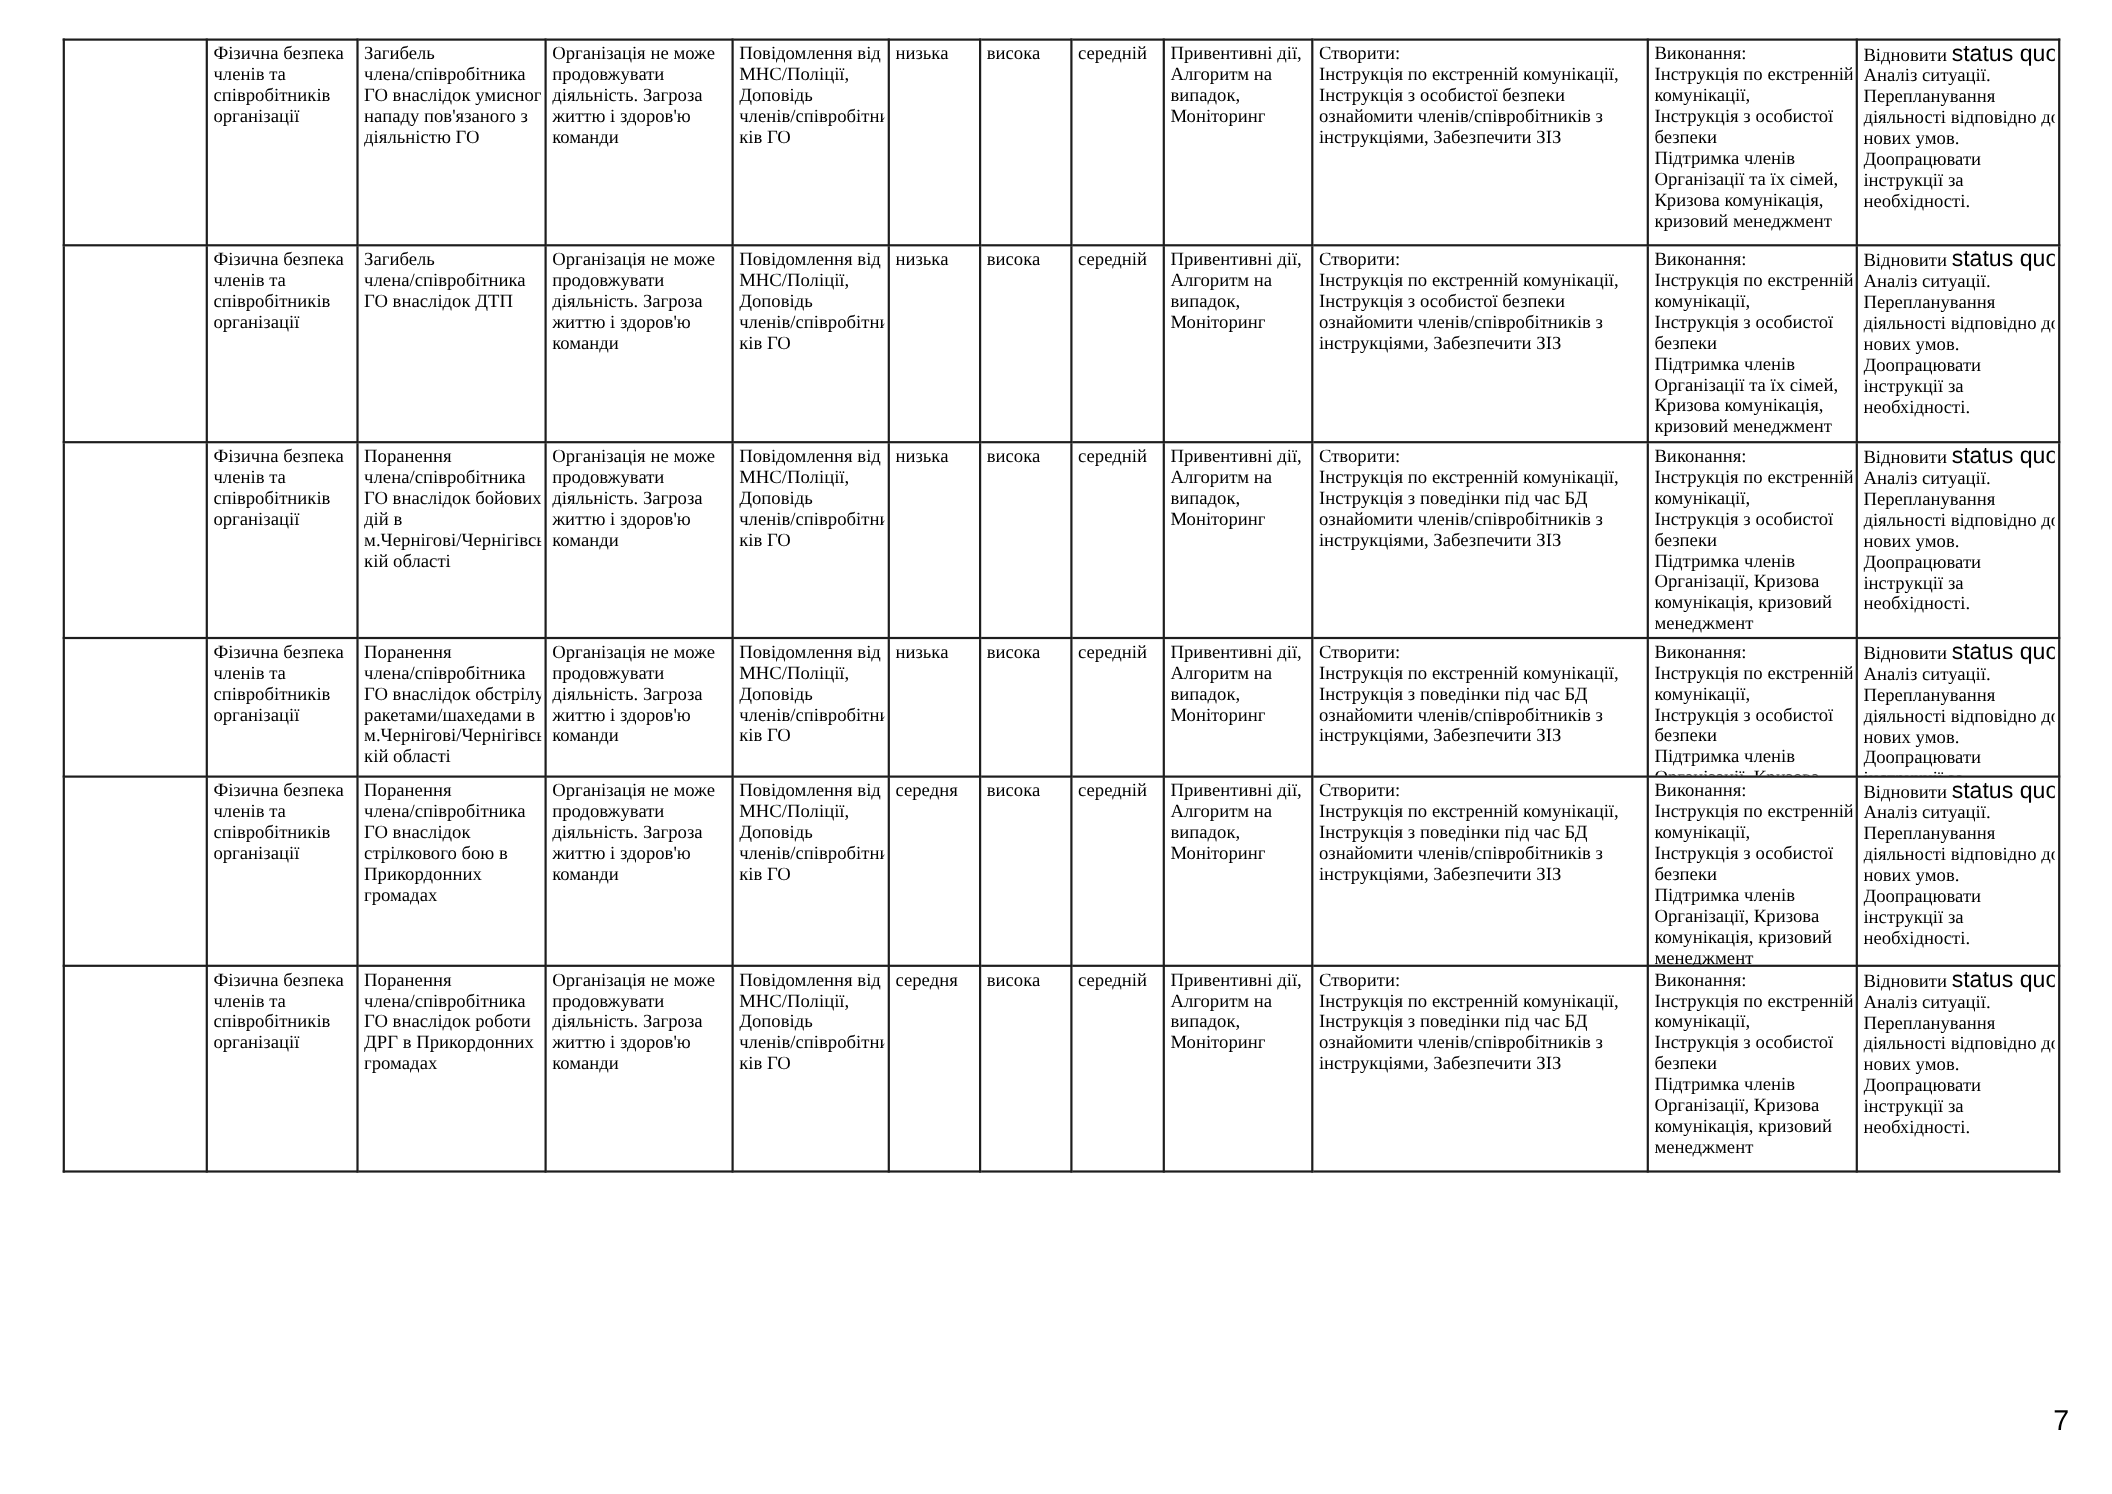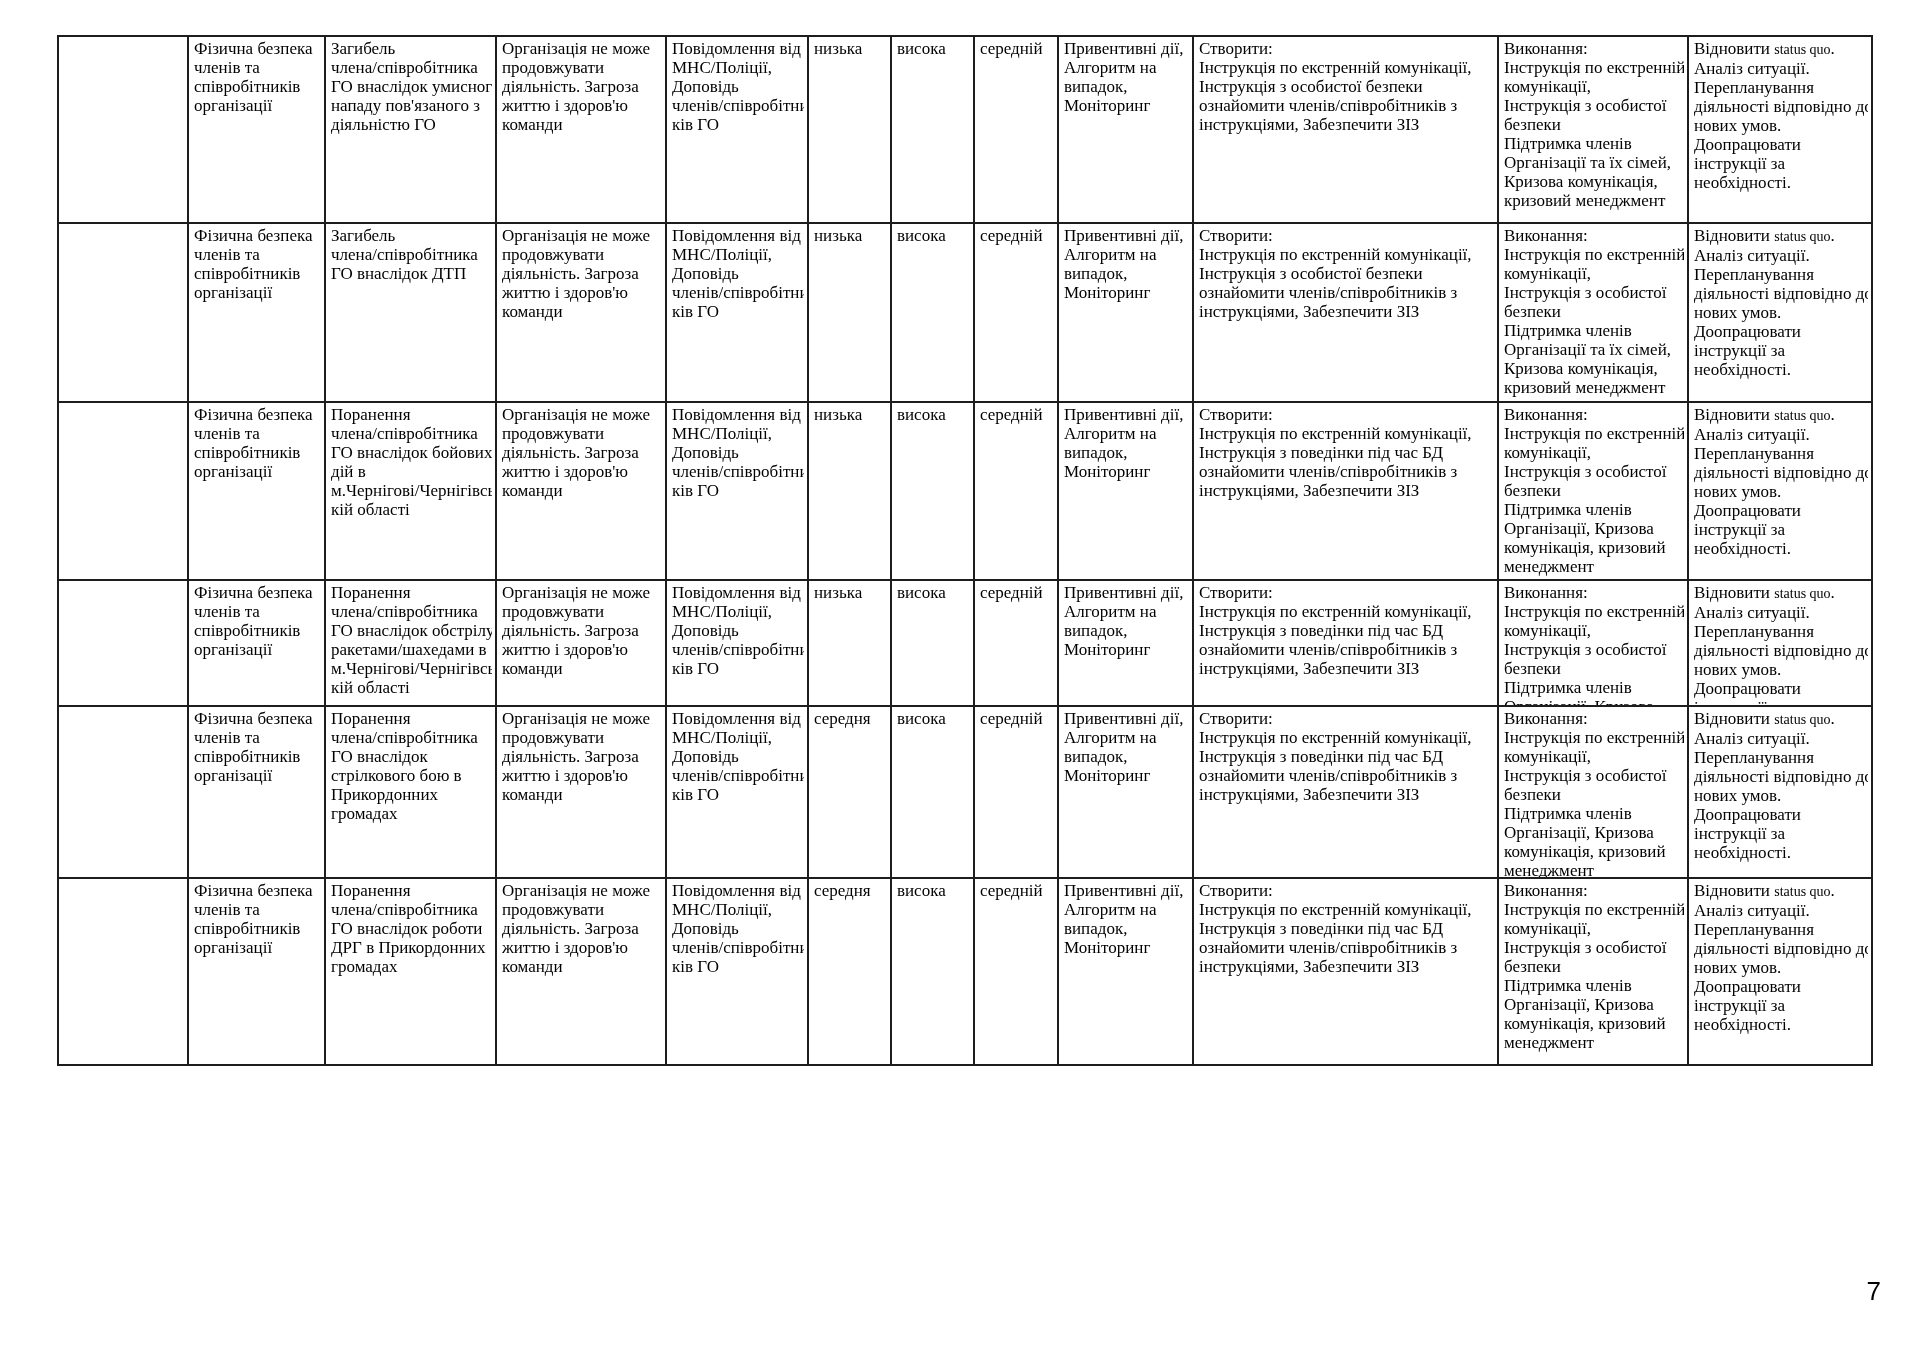--- a/index.html
+++ b/index.html
@@ -19,21 +19,21 @@
     padding:2px 3px 0 5px;
     font-size:17px;line-height:19px;
   }
   .cin{overflow:hidden;white-space:pre;}
   tr.row-0 .cin{height:183px;}
   tr.row-1 .cin{height:175px;}
   tr.row-2 .cin{height:174px;}
   tr.row-3 .cin{height:122px;}
   tr.row-4 .cin{height:168px;}
   tr.row-5 .cin{height:183px;}
-  .latin{font-family:Liberation Serif, serif;font-size:14px;}
+  .latin{font-family:Liberation Sans, sans-serif;font-size:21px;}
   .page-number{
     position:absolute;right:56px;top:1276px;
     font-family:"Liberation Sans","DejaVu Sans",sans-serif;
     font-size:26px;line-height:30px;
   }
 </style>
 </head>
 <body>
 
 <div class="page">

